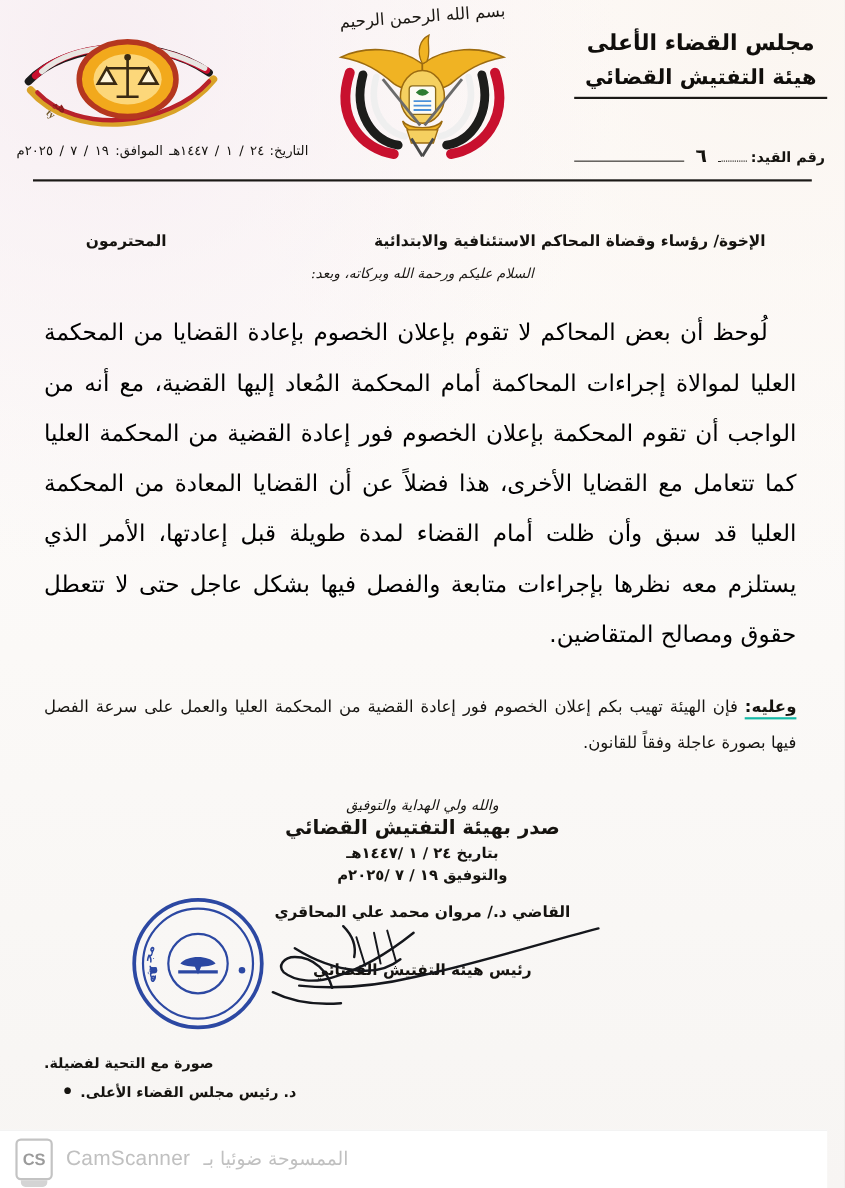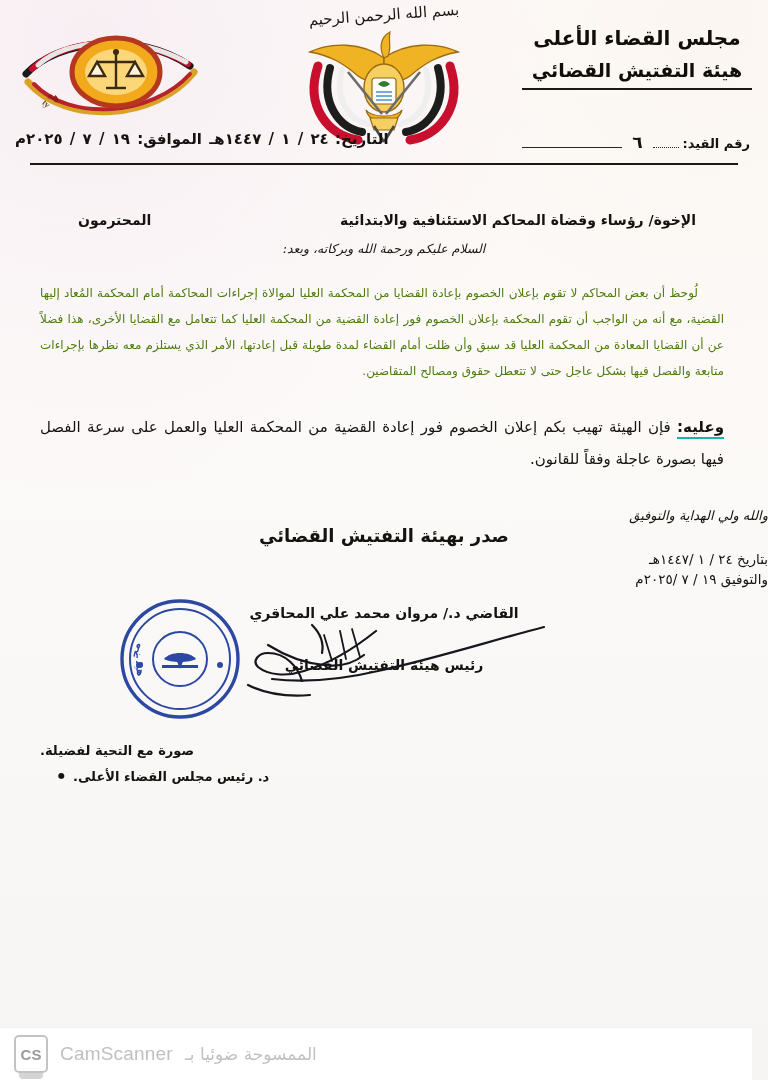--- a/index.html
+++ b/index.html
@@ -91,22 +91,22 @@
     font-size: 13px;
     font-weight: bold;
   }
   .reg-dots { flex: 0 0 26px; border-bottom: 1px dotted #2a2723; height: 9px; }
   .reg-num { font-size: 17px; font-weight: bold; padding: 0 6px; }
   .reg-line { flex: 1; border-bottom: 1.5px solid #2a2723; height: 9px; }
 
   .date-row {
     position: absolute;
     top: 130px; left: 14px;
-    font-size: 15px;
-    font-weight: bold;
+    font-size: 12px;
+    font-weight: normal;
     white-space: nowrap;
     letter-spacing: .3px;
   }
   .date-row .seg { margin: 0 1px; }
 
   .head-rule {
     position: absolute;
     top: 163px; left: 30px; right: 30px;
     height: 2px;
     background: #1b1916;
@@ -154,25 +154,25 @@
     font-size: 12.5px;
     font-style: italic;
     font-family: "DejaVu Serif", "Liberation Serif", serif;
     color: #1a1713;
   }
 
   
   .body-text {
     margin-top: 24px;
     padding: 0 44px 0 40px;
-    font-size: 12px;
+    font-size: 21px;
     line-height: 2.18;
     text-align: justify;
     text-align-last: right;
-    color: #4d7c0f;
+    color: #000000;
   }
   .body-text p { margin: 0; }
   .indent::before { content: ""; display: inline-block; width: 26px; }
 
   .concl {
     margin-top: 26px;
     padding: 0 44px 0 40px;
     font-size: 15px;
     line-height: 2.18;
     text-align: justify;
@@ -182,33 +182,31 @@
 
   
   .sign-block {
     margin-top: 32px;
     text-align: center;
   }
   .sign-pious {
     font-size: 13px;
     font-family: "DejaVu Serif", "Liberation Serif", serif;
     font-style: italic;
-    text-align: right;
   }
   .sign-issued {
     font-size: 18px;
     font-weight: bold;
     margin-top: 2px;
   }
   .sign-date, .sign-date2 {
     font-size: 13.5px;
-    font-weight: normal;
+    font-weight: bold;
     margin-top: 5px;
     letter-spacing: .5px;
-    text-align: right;
   }
   .sign-date2 { margin-top: 4px; }
 
   .signer {
     margin-top: 18px;
     position: relative;
     height: 100px;
   }
   .signer-name {
     position: absolute;

